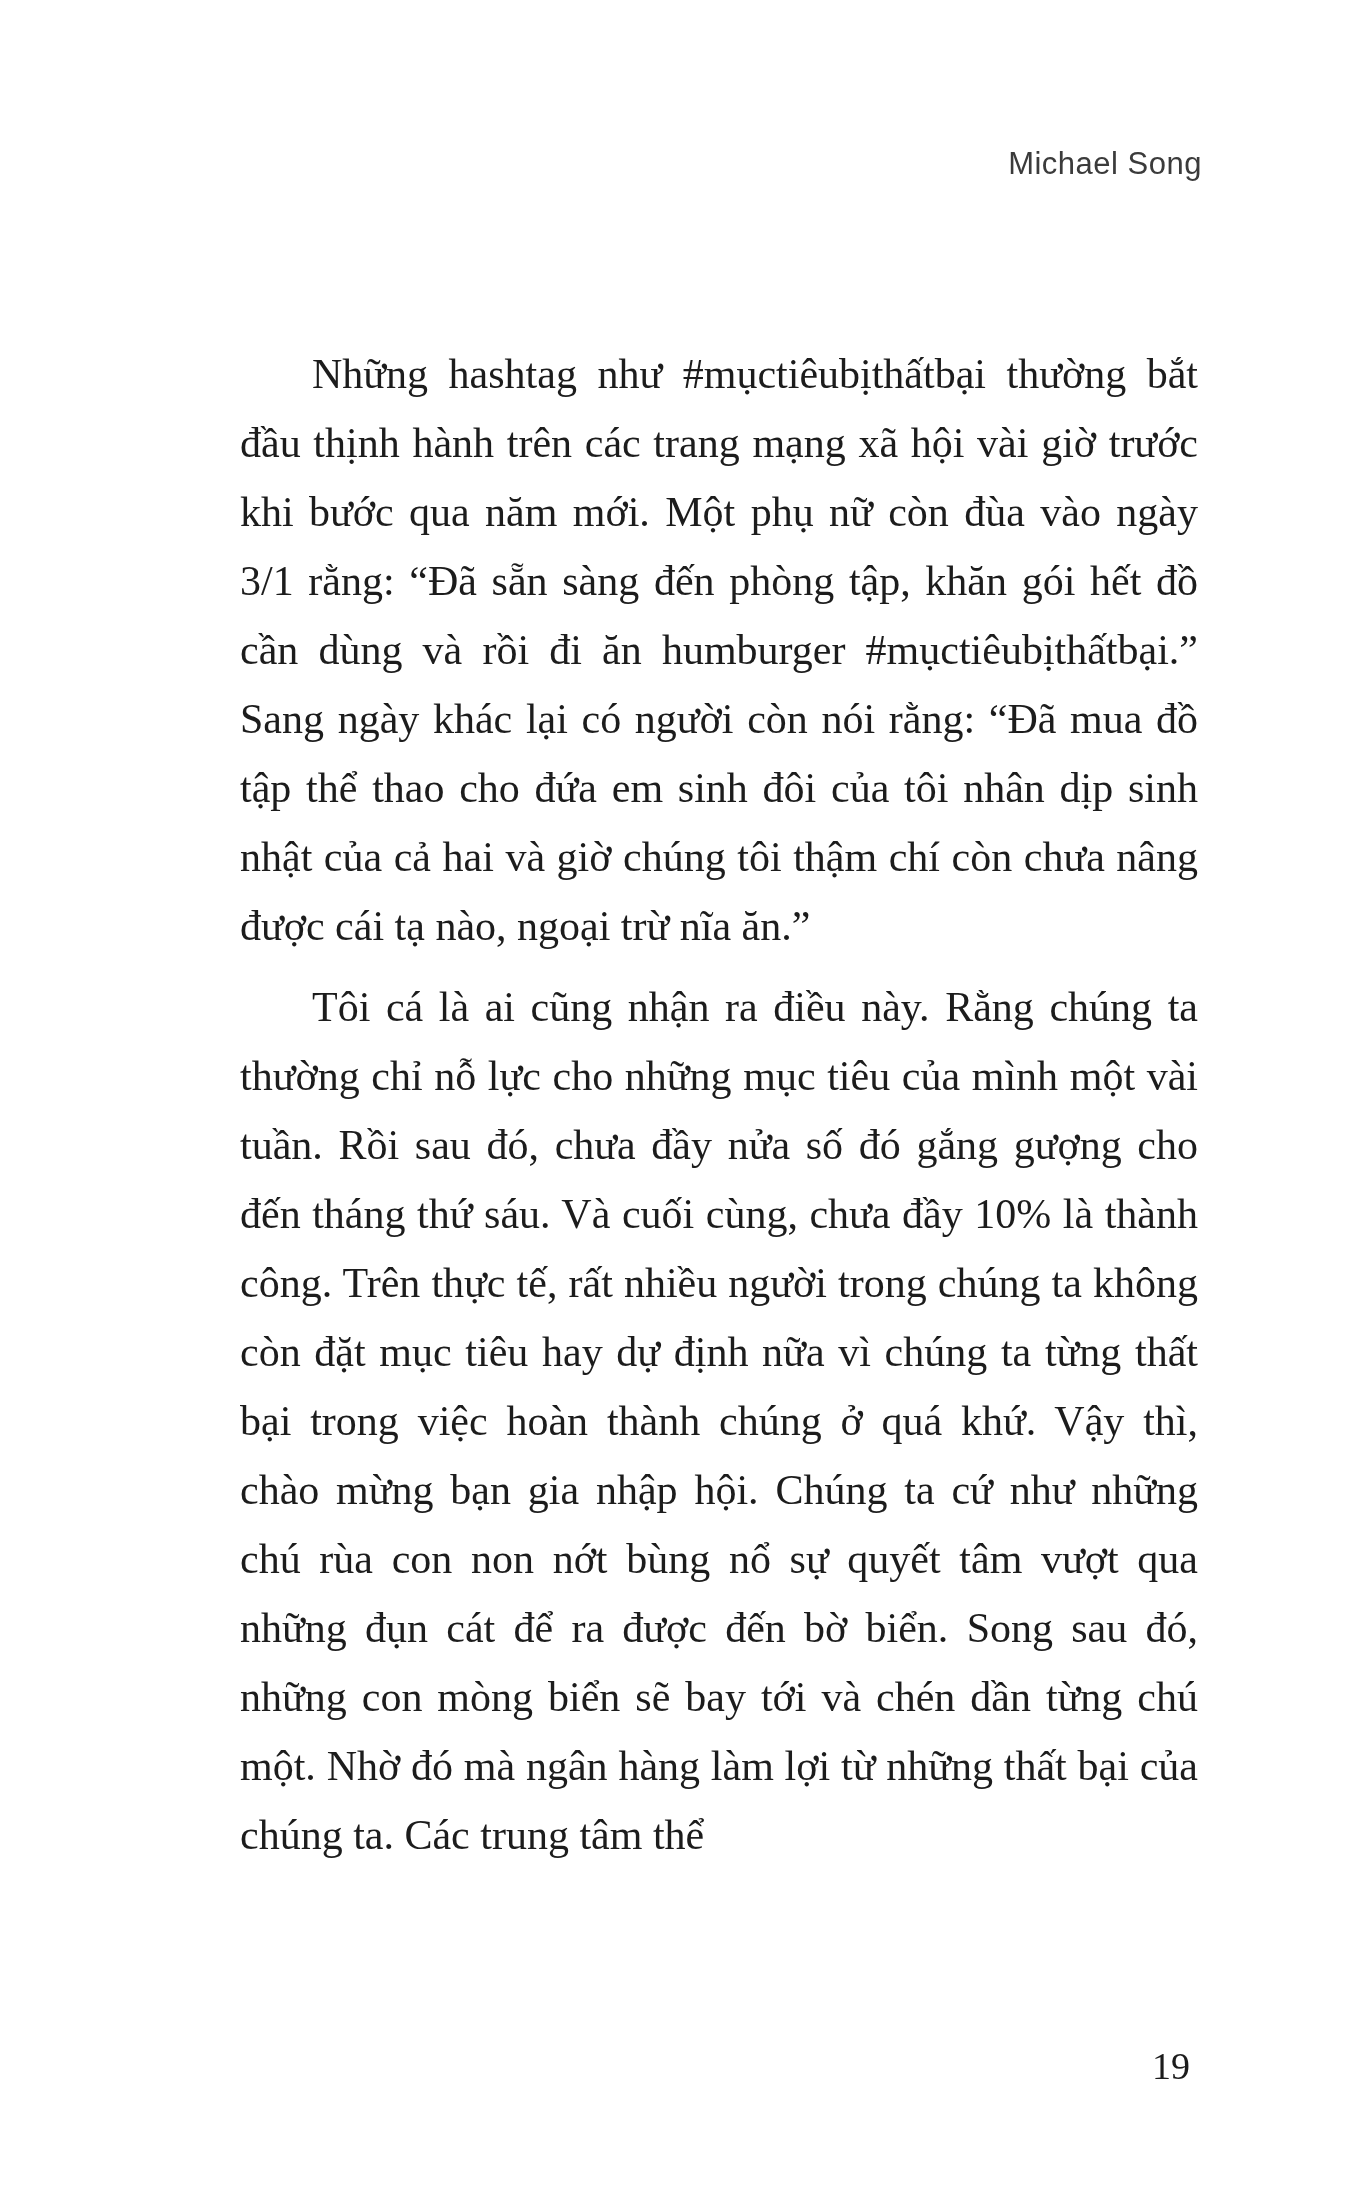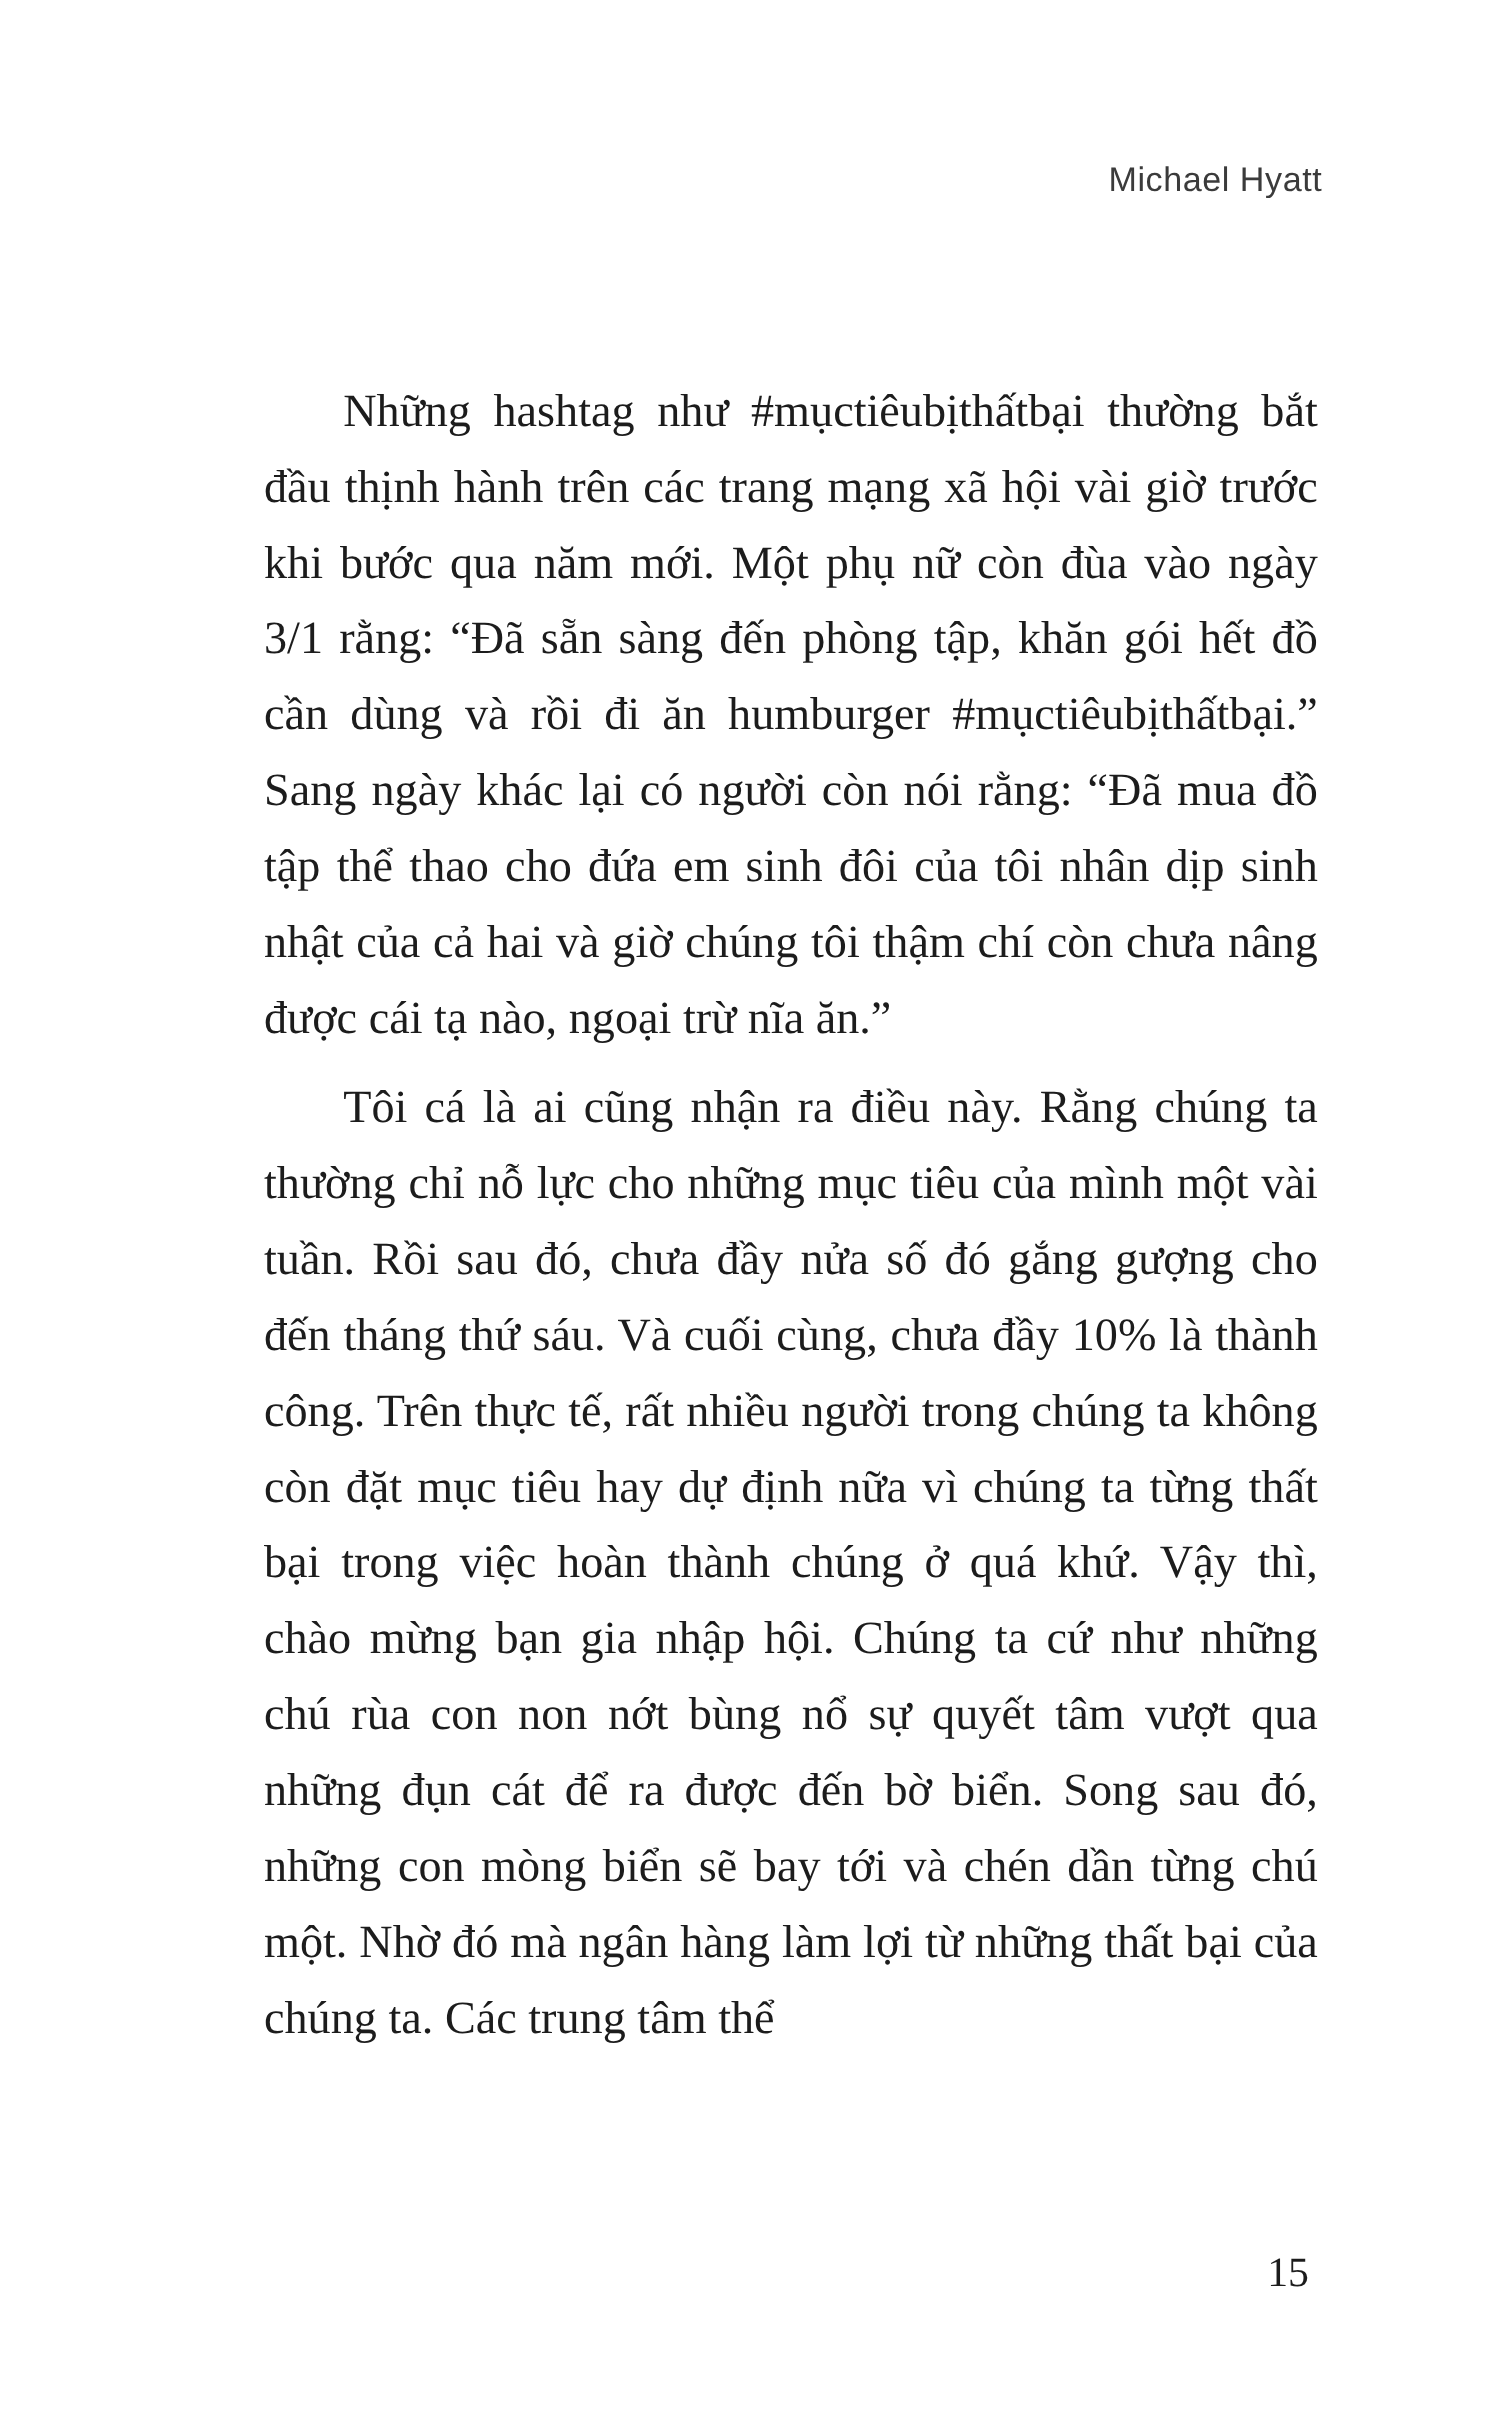--- a/index.html
+++ b/index.html
@@ -64,23 +64,23 @@
     font-family: "Liberation Serif", "DejaVu Serif", serif;
     font-size: 38px;
     color: #1c1c1c;
   }
 </style>
 </head>
 <body>
 
 <div class="page">
 
-  <div class="running-header">Michael Hyatt</div>
+  <div class="running-header">Michael Song</div>
 
 
   <div class="body-text">
     <p>Những hashtag như #mụctiêubịthấtbại thường bắt đầu thịnh hành trên các trang mạng xã hội vài giờ trước khi bước qua năm mới. Một phụ nữ còn đùa vào ngày 3/1 rằng: “Đã sẵn sàng đến phòng tập, khăn gói hết đồ cần dùng và rồi đi ăn humburger #mụctiêubịthấtbại.” Sang ngày khác lại có người còn nói rằng: “Đã mua đồ tập thể thao cho đứa em sinh đôi của tôi nhân dịp sinh nhật của cả hai và giờ chúng tôi thậm chí còn chưa nâng được cái tạ nào, ngoại trừ nĩa ăn.”</p>
     <p>Tôi cá là ai cũng nhận ra điều này. Rằng chúng ta thường chỉ nỗ lực cho những mục tiêu của mình một vài tuần. Rồi sau đó, chưa đầy nửa số đó gắng gượng cho đến tháng thứ sáu. Và cuối cùng, chưa đầy 10% là thành công. Trên thực tế, rất nhiều người trong chúng ta không còn đặt mục tiêu hay dự định nữa vì chúng ta từng thất bại trong việc hoàn thành chúng ở quá khứ. Vậy thì, chào mừng bạn gia nhập hội. Chúng ta cứ như những chú rùa con non nớt bùng nổ sự quyết tâm vượt qua những đụn cát để ra được đến bờ biển. Song sau đó, những con mòng biển sẽ bay tới và chén dần từng chú một. Nhờ đó mà ngân hàng làm lợi từ những thất bại của chúng ta. Các trung tâm thể</p>
   </div>
 
-  <div class="page-number">15</div>
+  <div class="page-number">19</div>
 
 </div>
 
 </body></html>

